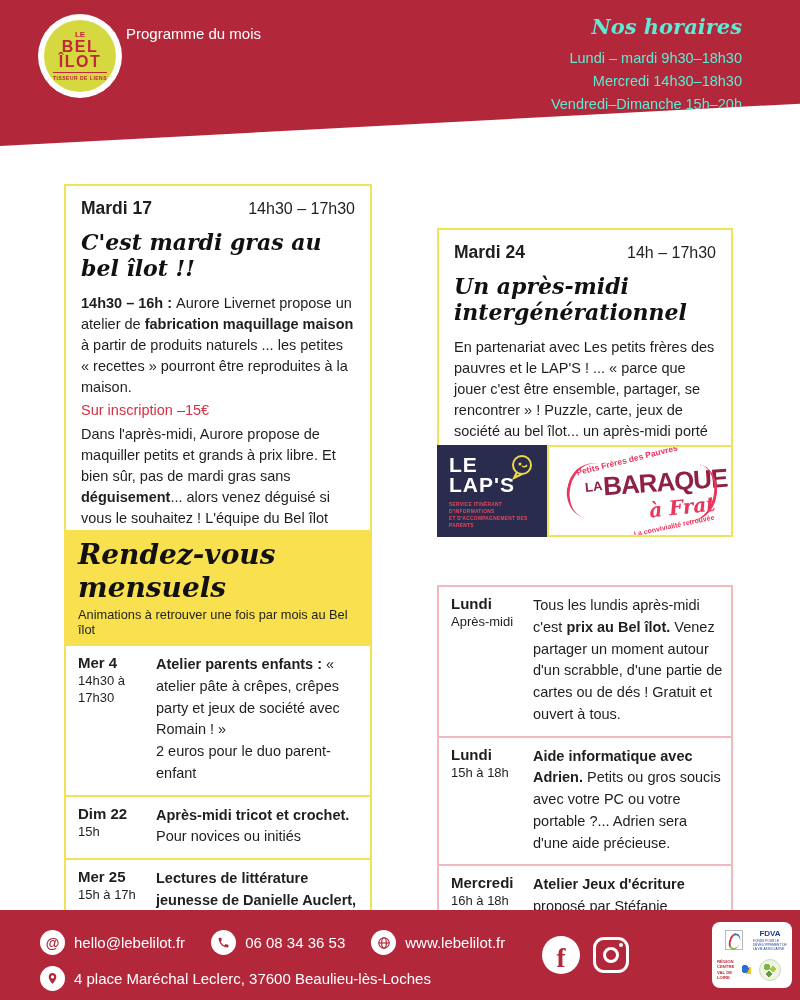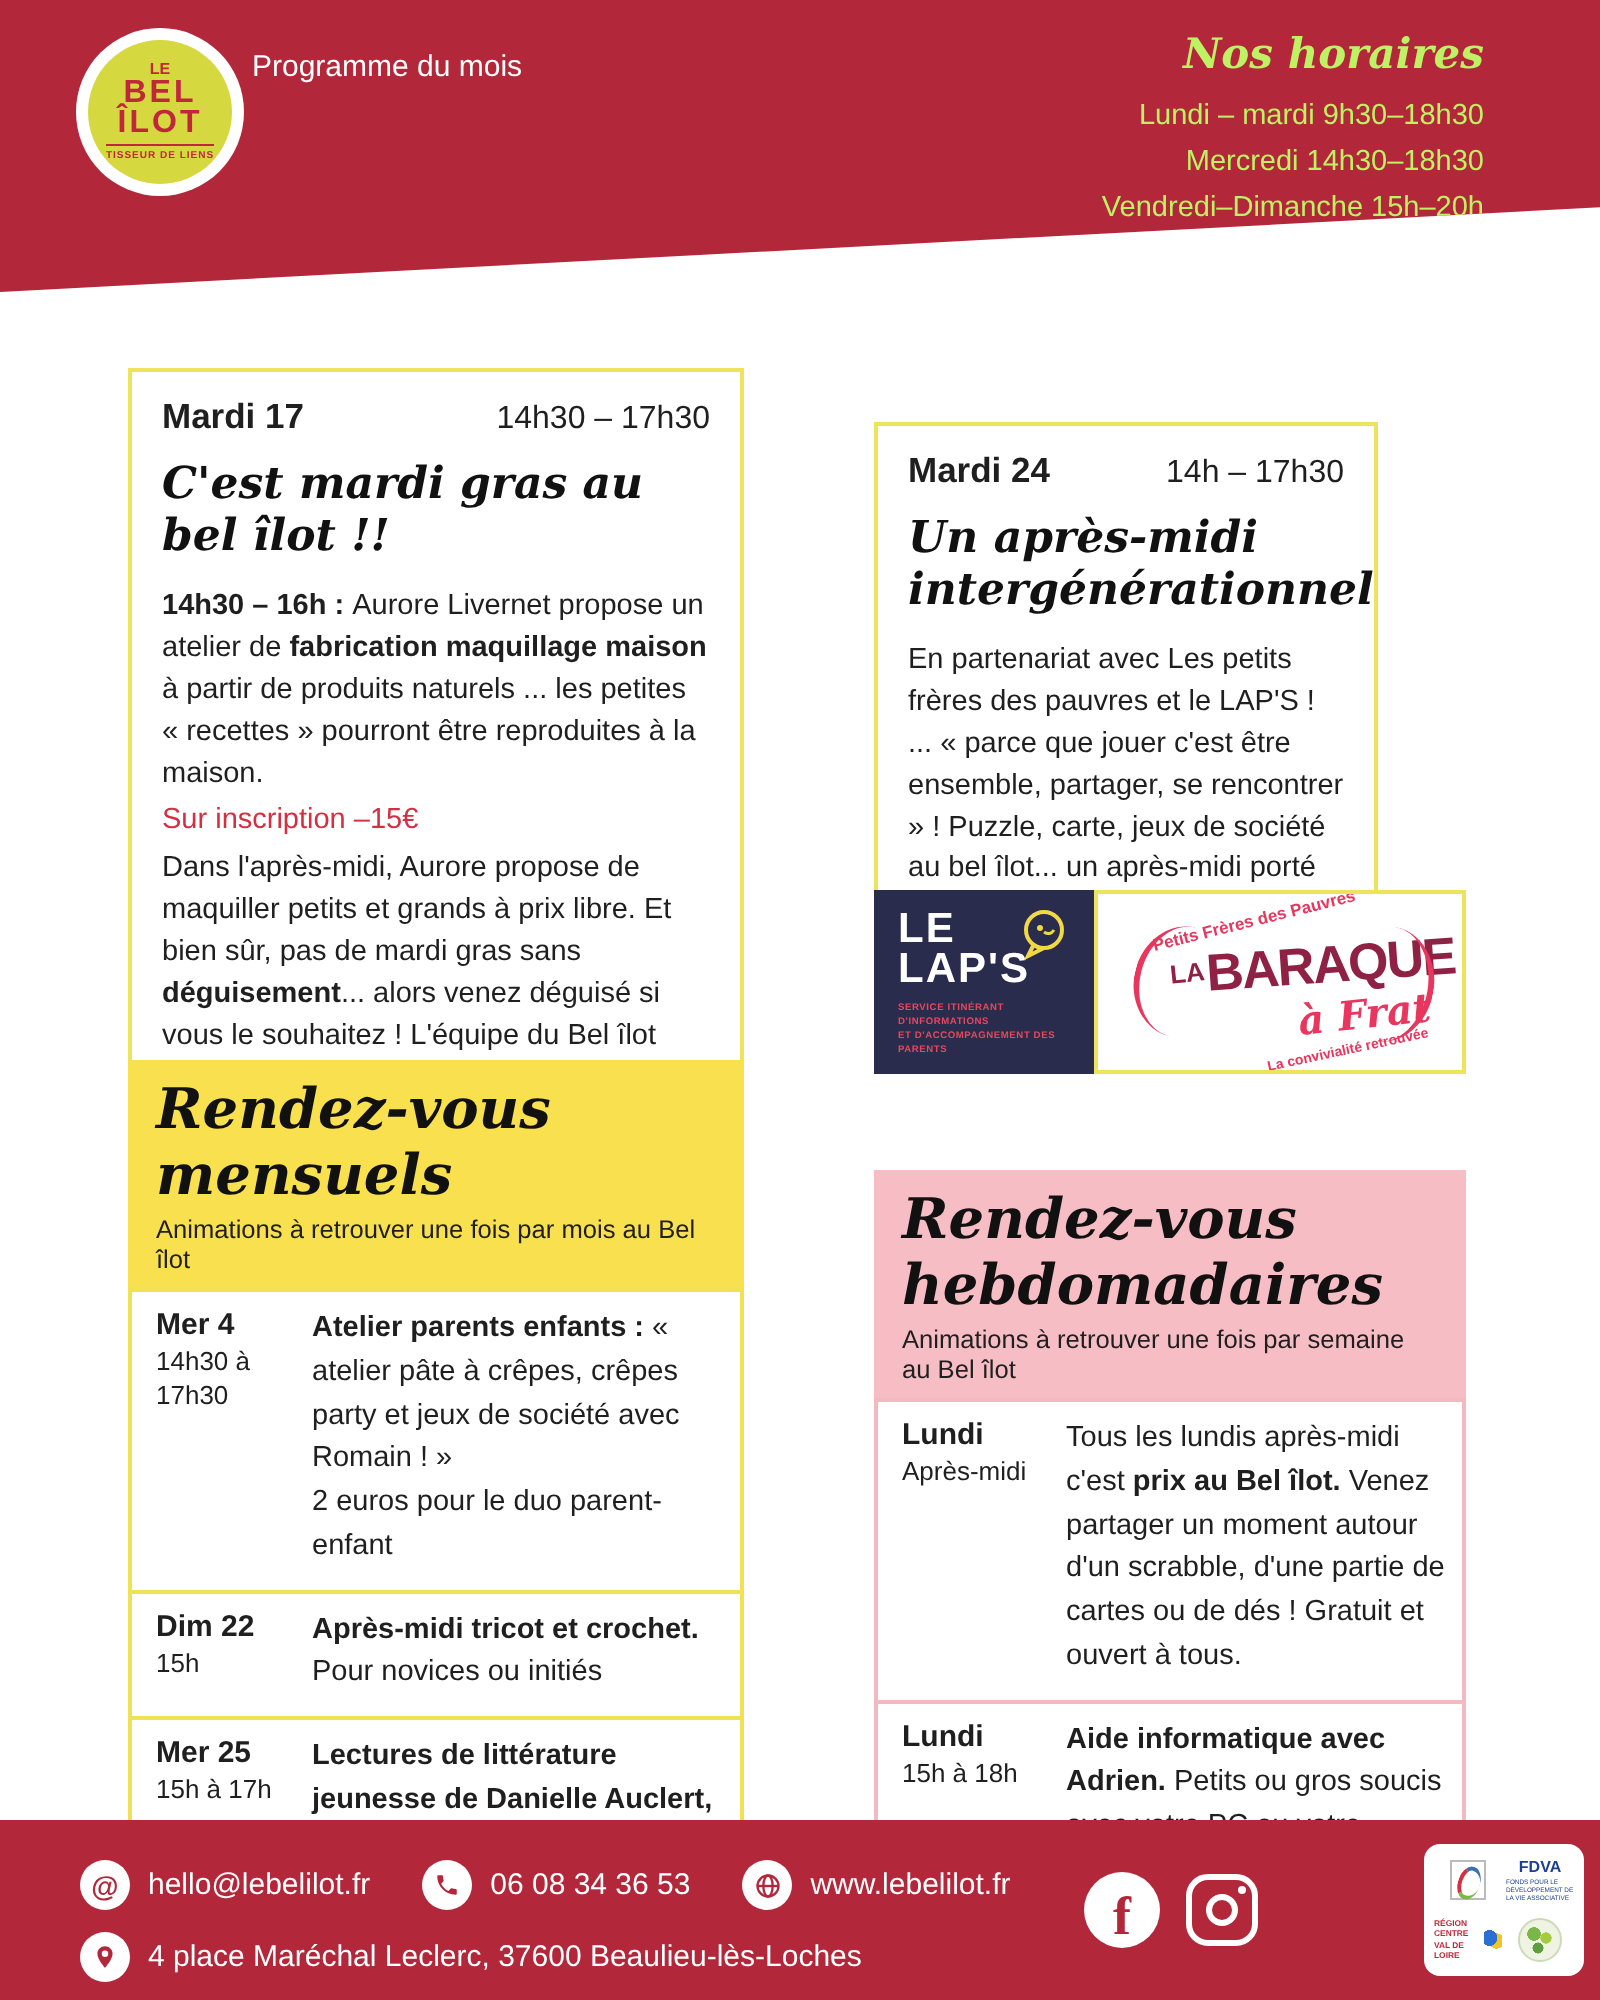--- a/index.html
+++ b/index.html
@@ -12,28 +12,28 @@
           clip-path:polygon(0 0,100% 0,100% 71%,0 100%);}
   .logo-circle{position:absolute;left:38px;top:14px;width:84px;height:84px;border-radius:50%;
                background:#fff;display:flex;align-items:center;justify-content:center;}
   .logo-inner{width:72px;height:72px;border-radius:50%;background:#d5d83e;color:#c0273a;
               display:flex;flex-direction:column;align-items:center;justify-content:center;text-align:center;}
   .logo-le{font-size:8px;font-weight:700;line-height:1;}
   .logo-main{font-size:16px;font-weight:800;letter-spacing:1.5px;line-height:.95;}
   .logo-tag{font-size:5px;font-weight:700;letter-spacing:.5px;margin-top:3px;border-top:1px solid #c0273a;padding-top:2px;}
   .eyebrow{position:absolute;left:126px;top:25px;color:#fff;font-size:15px;}
   .month{position:absolute;left:122px;top:38px;color:#fff;font-size:44px;}
-  .hours{position:absolute;right:58px;top:14px;text-align:right;color:#bef264;}
+  .hours{position:absolute;right:58px;top:14px;text-align:right;color:#5eead4;}
   .hours-title{font-size:21px;margin-bottom:8px;}
   .hours-line{font-size:14.5px;line-height:23px;margin-left:44px;}
 
   
   .ebox{position:absolute;background:#fff;border:2px solid #ede45c;padding:12px 15px 10px;box-sizing:border-box;}
   #box17{left:64px;top:184px;width:308px;}
-  #box24{left:437px;top:211px;width:252px;}
+  #box24{left:437px;top:228px;width:296px;}
   .ehead{display:flex;justify-content:space-between;align-items:baseline;}
   .eday{font-weight:700;font-size:17.5px;}
   .etime{font-size:16px;}
   .etitle{font-size:22px;margin:10px 0 12px;color:#111;}
   .ep{font-size:14.5px;line-height:1.44;margin:0;}
   .b{font-weight:700;}
   .red{color:#d42f42;font-size:14.5px;margin:5px 0 6px;}
 
   
   .tbox{position:absolute;box-sizing:border-box;}
@@ -203,24 +203,20 @@
     <div class="trow yb">
       <div class="tday">
         <div class="d">Ven 27</div>
         <div class="t">19h</div>
       </div>
       <div class="tdesc"><span class="b">Soirée Tarot Belote.</span><span> Gratuit ouvert aux initiés et aux novices ! N'hésitez pas !</span></div>
     </div>
   </div>
 
   <div class="tbox" id="weekly">
-    <div class="thead pink">
-      <div class="ttitle script">Rendez-vous hebdomadaires</div>
-      <div class="tsub">Animations à retrouver une fois par semaine au Bel îlot</div>
-    </div>
     <div class="trow pb">
       <div class="tday">
         <div class="d">Lundi</div>
         <div class="t">Après-midi</div>
       </div>
       <div class="tdesc"><span>Tous les lundis après-midi c'est </span><span class="b">prix au Bel îlot.</span><span> Venez partager un moment autour d'un scrabble, d'une partie de cartes ou de dés ! Gratuit et ouvert à tous.</span></div>
     </div>
     <div class="trow pb">
       <div class="tday">
         <div class="d">Lundi</div>

